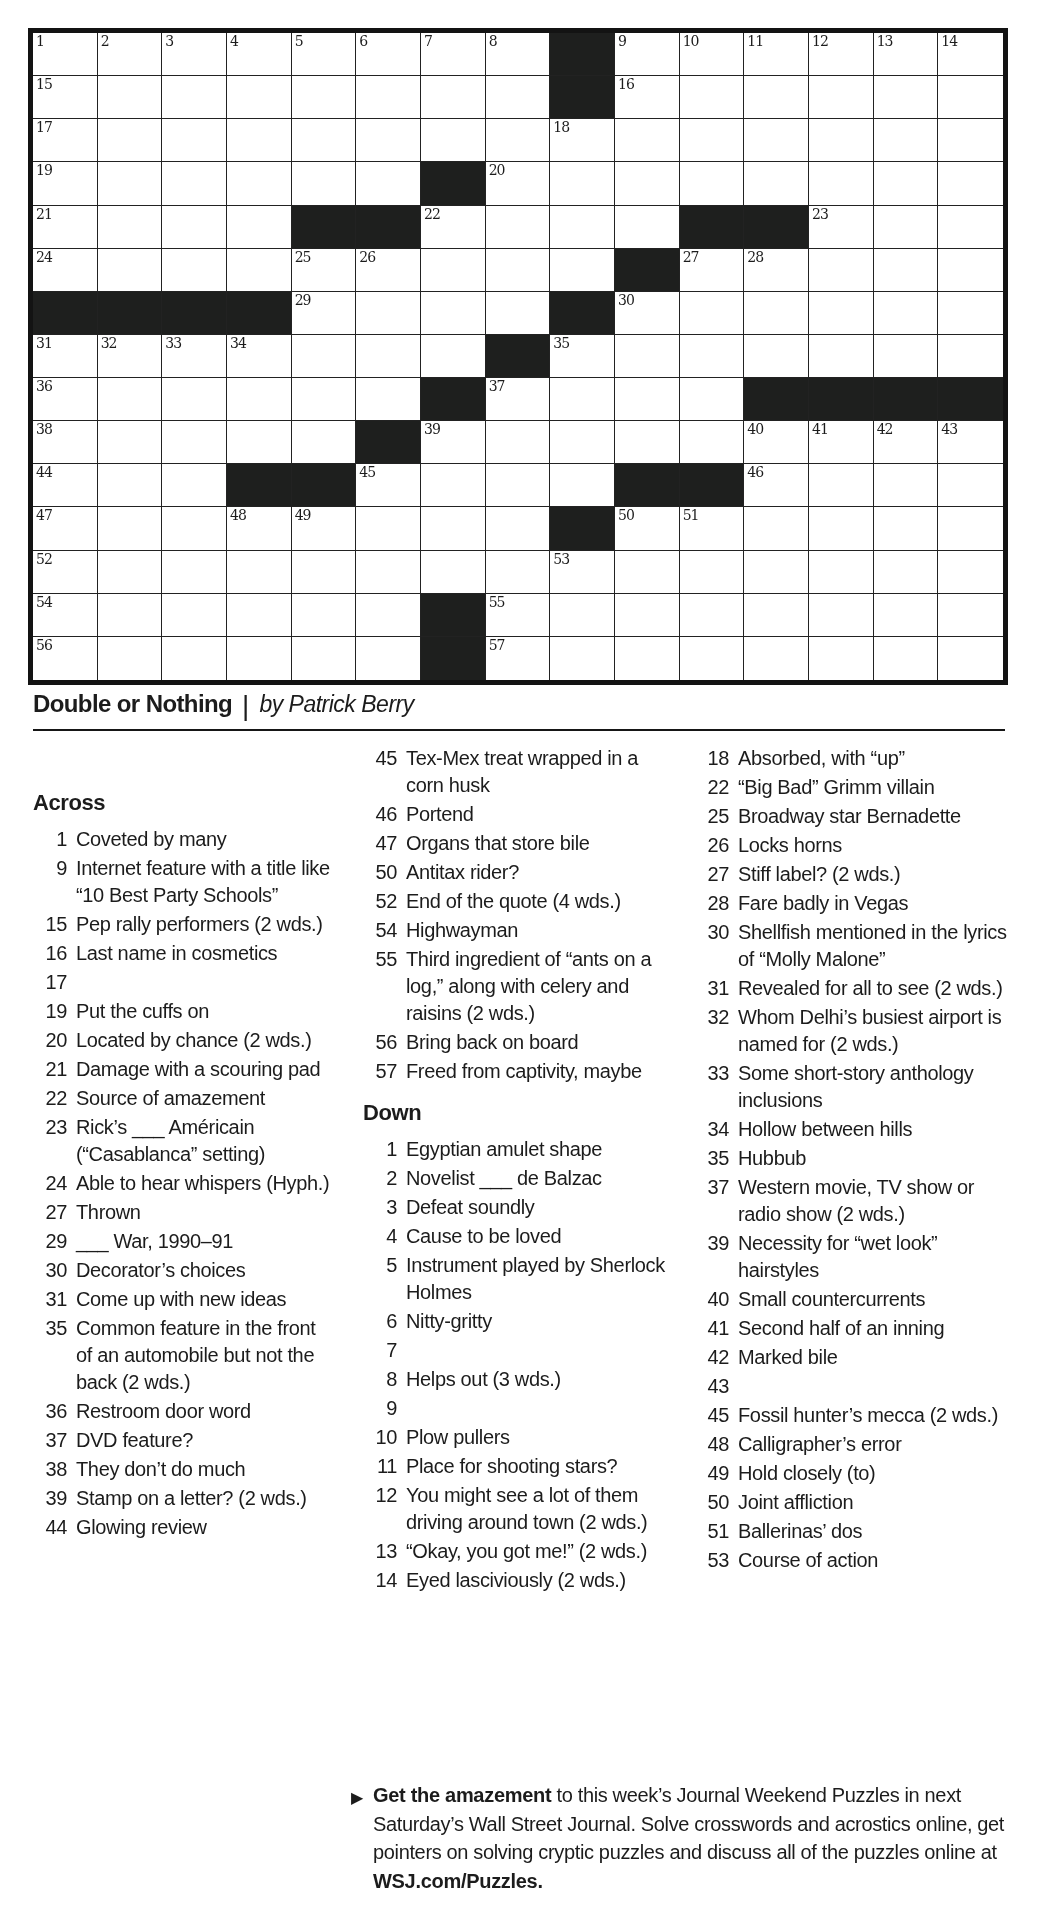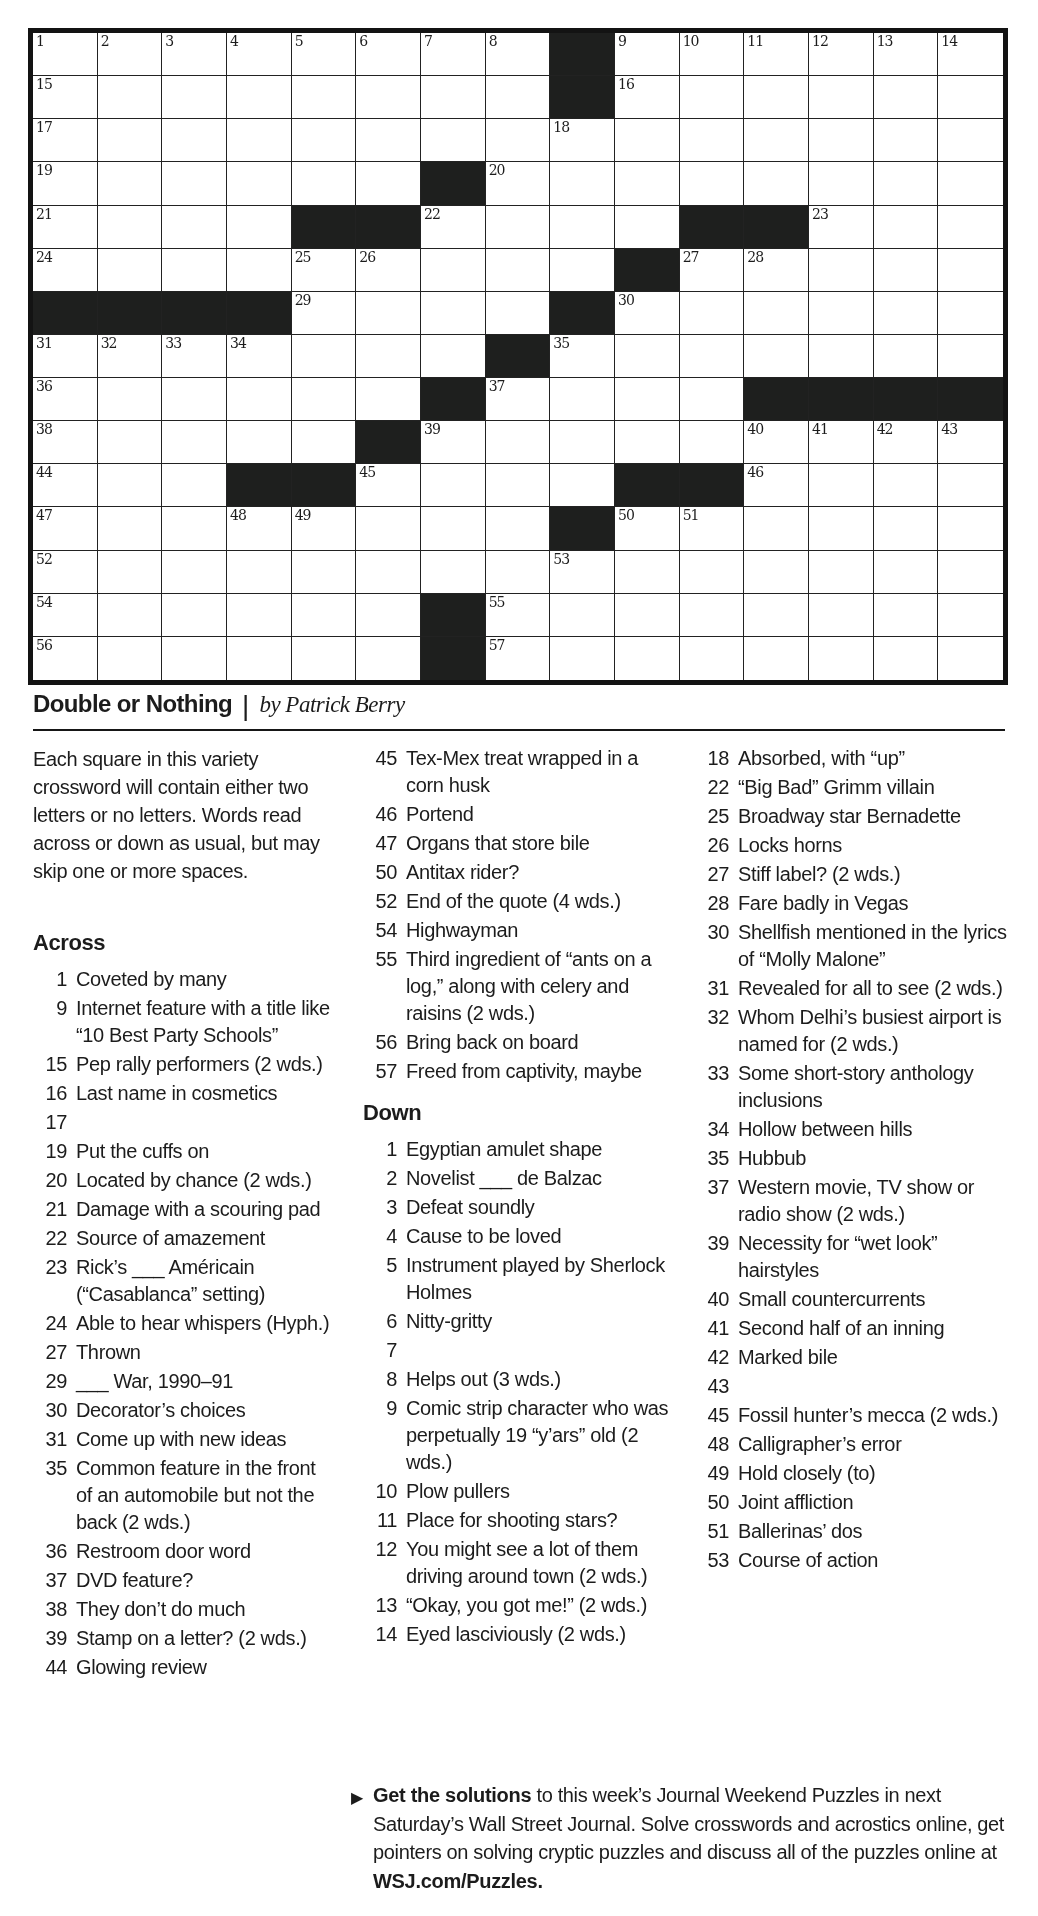--- a/index.html
+++ b/index.html
@@ -18,21 +18,21 @@
   .gc.blk{background:#1e1f1e;}
   .cnum{
     position:absolute;left:3px;top:1px;
     font-family:"DejaVu Serif",serif;font-size:14px;line-height:1.1;
     letter-spacing:-1px;color:#1c1c1c;
   }
   
   .titlebar{position:absolute;left:33px;top:690px;width:975px;white-space:nowrap;}
   .title-main{font-size:24px;font-weight:bold;letter-spacing:-0.6px;}
   .title-sep{display:inline-block;font-size:28px;font-weight:300;margin:0 10px;vertical-align:-3px;color:#1c1c1c;}
-  .title-by{font-family:Liberation Serif, serif;font-style:italic;font-size:23px;letter-spacing:-0.5px;}
+  .title-by{font-family:Liberation Sans, sans-serif;font-style:italic;font-size:23px;letter-spacing:-0.5px;}
   .rule{position:absolute;left:33px;top:729px;width:972px;height:2px;background:#161616;}
   
   .ccol{position:absolute;top:745px;}
   #colwrap-1{left:33px;width:302px;}
   #colwrap-2{left:363px;width:306px;}
   #colwrap-3{left:695px;width:318px;}
   .intro{font-size:20px;line-height:28px;letter-spacing:-0.35px;width:296px;margin:0;}
   .shdr{font-size:22px;font-weight:bold;letter-spacing:-0.4px;}
   .hdr-across{margin:45px 0 10px 0;}
   .hdr-down{margin:15px 0 10px 0;}
@@ -389,21 +389,20 @@
     <div class="gc" style="border-bottom: none;"></div>
     <div class="gc" style="border-right: none; border-bottom: none;"></div>
   </div>
 
 <div class="titlebar">
   <span class="title-main">Double or Nothing</span><span class="title-sep">|</span><span class="title-by">by Patrick Berry</span>
 </div>
 <div class="rule"></div>
 
 <div class="ccol" id="colwrap-1">
-    <p class="intro">Each square in this variety crossword will contain either two letters or no letters. Words read across or down as usual, but may skip one or more spaces.</p>
     <div class="shdr hdr-across">Across</div>
     <div class="clue">
       <span class="num">1</span>
       <span class="txt">Coveted by many</span>
     </div>
     <div class="clue">
       <span class="num">9</span>
       <span class="txt">Internet feature with a title like “10 Best Party Schools”</span>
     </div>
     <div class="clue">
@@ -546,21 +545,20 @@
     </div>
     <div class="clue">
       <span class="num">7</span>
     </div>
     <div class="clue">
       <span class="num">8</span>
       <span class="txt">Helps out (3 wds.)</span>
     </div>
     <div class="clue">
       <span class="num">9</span>
-      <span class="txt">Comic strip character who was perpetually 19 “y’ars” old (2 wds.)</span>
     </div>
     <div class="clue">
       <span class="num">10</span>
       <span class="txt">Plow pullers</span>
     </div>
     <div class="clue">
       <span class="num">11</span>
       <span class="txt">Place for shooting stars?</span>
     </div>
     <div class="clue">
@@ -669,14 +667,14 @@
       <span class="txt">Ballerinas’ dos</span>
     </div>
     <div class="clue">
       <span class="num">53</span>
       <span class="txt">Course of action</span>
     </div>
   </div>
 
 <div class="footer">
   <span class="farrow">▶</span>
-  <p class="fp"><b>Get the solutions</b><span> to this week’s Journal Weekend Puzzles in next Saturday’s Wall Street Journal. Solve crosswords and acrostics online, get pointers on solving cryptic puzzles and discuss all of the puzzles online at </span><b>WSJ.com/Puzzles.</b></p>
+  <p class="fp"><b>Get the amazement</b><span> to this week’s Journal Weekend Puzzles in next Saturday’s Wall Street Journal. Solve crosswords and acrostics online, get pointers on solving cryptic puzzles and discuss all of the puzzles online at </span><b>WSJ.com/Puzzles.</b></p>
 </div>
 
 </body></html>

